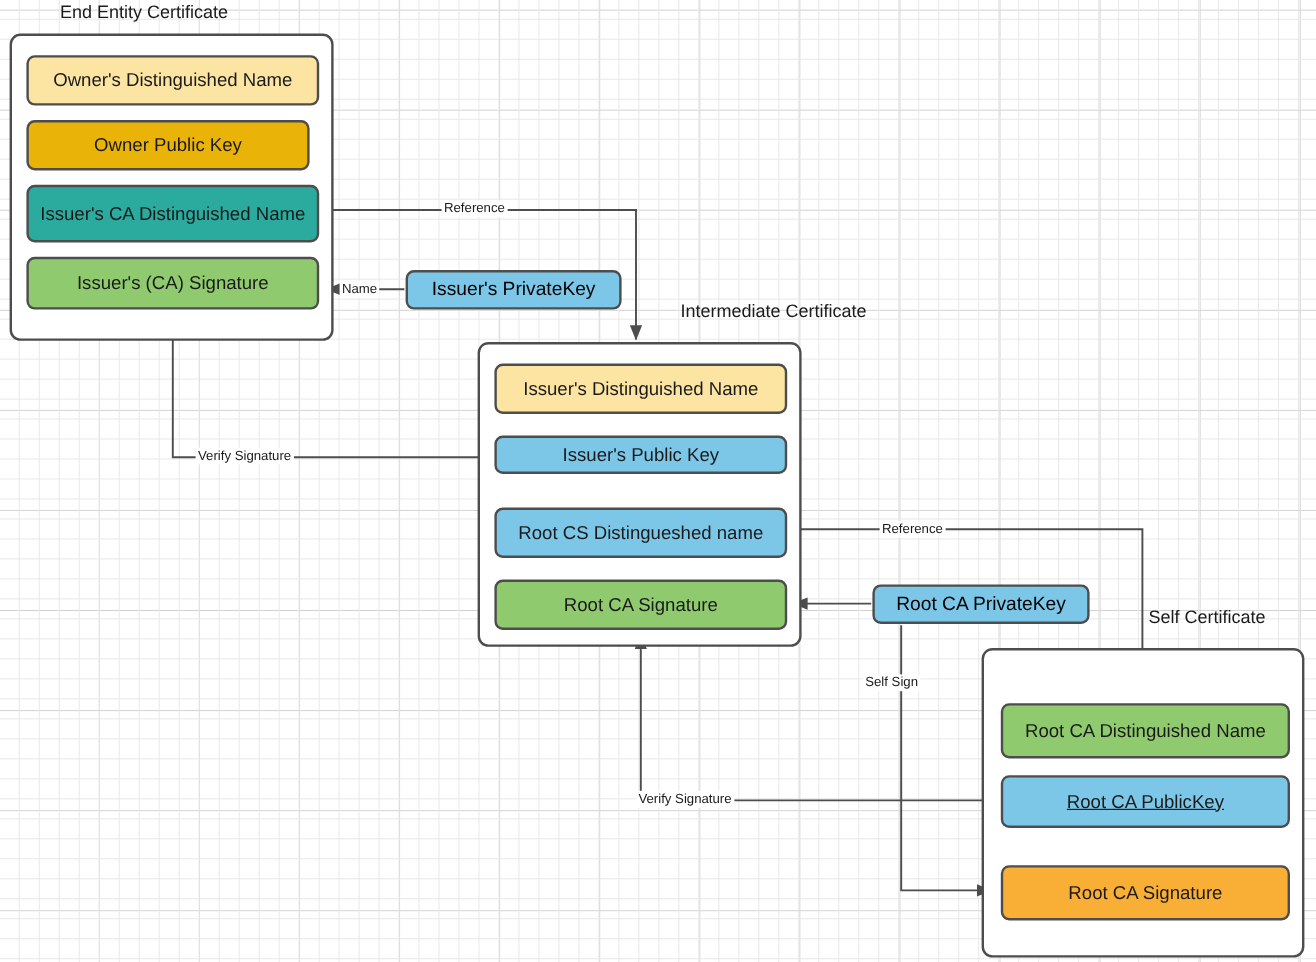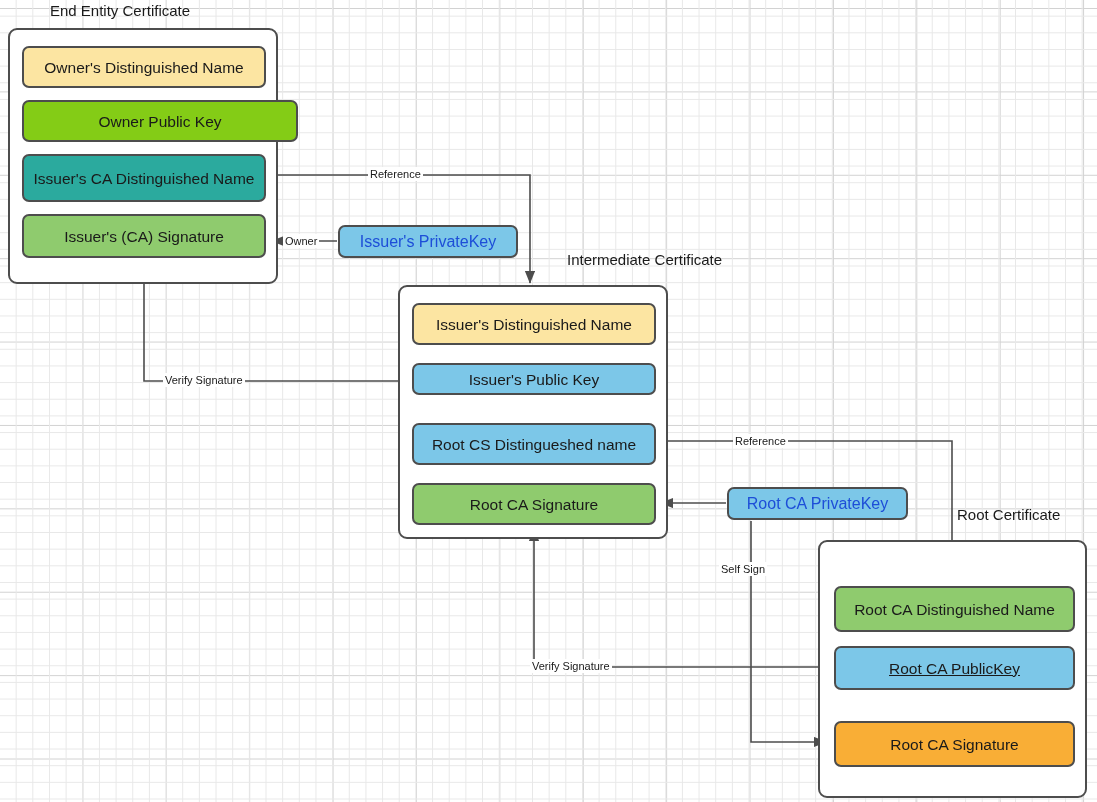--- a/index.html
+++ b/index.html
@@ -46,21 +46,21 @@
     font-size:15.5px;
     line-height:19px;
     padding:0 6px;
   }
   .key-box{
     position:absolute;
     box-sizing:border-box;
     border:2.2px solid #4d4d4d;
     border-radius:7px;
     display:flex;align-items:center;justify-content:center;
-    color:#1d4ed8;
+    color:#000000;
     font-size:16px;
     background:#7CC7E8;
   }
   .title{
     position:absolute;
     font-size:15px;
     color:#1a1a1a;
     white-space:nowrap;
   }
   .edge-label{
@@ -96,25 +96,25 @@
 
     <path d="M726,503 L661,503" fill="none" stroke="#4d4d4d" stroke-width="1.6" marker-end="url(#arrow)"></path>
 
     <path d="M751,521 L751,742 L826,742" fill="none" stroke="#4d4d4d" stroke-width="1.6" marker-end="url(#arrow)"></path>
 
     <path d="M833,667 L534,667 L534,529" fill="none" stroke="#4d4d4d" stroke-width="1.6" marker-end="url(#arrow)"></path>
   </svg>
 
   <div class="title" style="left:50px;top:2px;">End Entity Certificate</div>
   <div class="title" style="left:567px;top:251px;">Intermediate Certificate</div>
-  <div class="title" style="left:957px;top:506px;">Root Certificate</div>
+  <div class="title" style="left:957px;top:506px;">Self Certificate</div>
 
   <div class="container" style="left:8px;top:28px;width:270px;height:256px;">
     <div class="field" style="left:12px;top:16px;width:244px;height:42px;background:#FCE5A2;">Owner's Distinguished Name</div>
-    <div class="field" style="left:12px;top:70px;width:276px;height:42px;background:#84cc16;">Owner Public  Key</div>
+    <div class="field" style="left:12px;top:70px;width:236px;height:42px;background:#eab308;">Owner Public  Key</div>
     <div class="field" style="left:12px;top:184px;width:244px;height:44px;background:#8FCB6E;">Issuer's (CA) Signature</div>
     <div class="field" style="left:12px;top:124px;width:244px;height:48px;background:#2BAA9E;">Issuer's CA Distinguished Name</div>
   </div>
 
   <div class="key-box" style="left:338px;top:225px;width:180px;height:33px;">Issuer's PrivateKey</div>
 
   <div class="container" style="left:398px;top:285px;width:270px;height:254px;">
     <div class="field" style="left:12px;top:16px;width:244px;height:42px;background:#FCE5A2;">Issuer's Distinguished Name</div>
     <div class="field" style="left:12px;top:76px;width:244px;height:32px;background:#7CC7E8;">Issuer's Public  Key</div>
     <div class="field" style="left:12px;top:136px;width:244px;height:42px;background:#7CC7E8;">Root CS Distingueshed name</div>
@@ -124,21 +124,21 @@
   <div class="key-box" style="left:727px;top:487px;width:181px;height:33px;">Root CA PrivateKey</div>
 
   <div class="container" style="left:818px;top:540px;width:269px;height:258px;">
     <div class="field" style="left:14px;top:44px;width:241px;height:46px;background:#8FCB6E;">Root CA Distinguished Name</div>
     <div class="field" style="left:14px;top:104px;width:241px;height:44px;background:#7CC7E8;text-decoration:underline;">Root CA PublicKey</div>
     <div class="field" style="left:14px;top:179px;width:241px;height:46px;background:#F9AE36;">Root CA Signature</div>
   </div>
 
   <div class="edge-label" style="left:368px;top:167px;">Reference</div>
 
-  <div class="edge-label" style="left:283px;top:234px;">Owner</div>
+  <div class="edge-label" style="left:283px;top:234px;">Name</div>
 
   <div class="edge-label" style="left:163px;top:373px;">Verify Signature</div>
 
   <div class="edge-label" style="left:733px;top:434px;">Reference</div>
 
   <div class="edge-label" style="left:719px;top:562px;">Self Sign</div>
 
   <div class="edge-label" style="left:530px;top:659px;">Verify Signature</div>
 
 </div>

